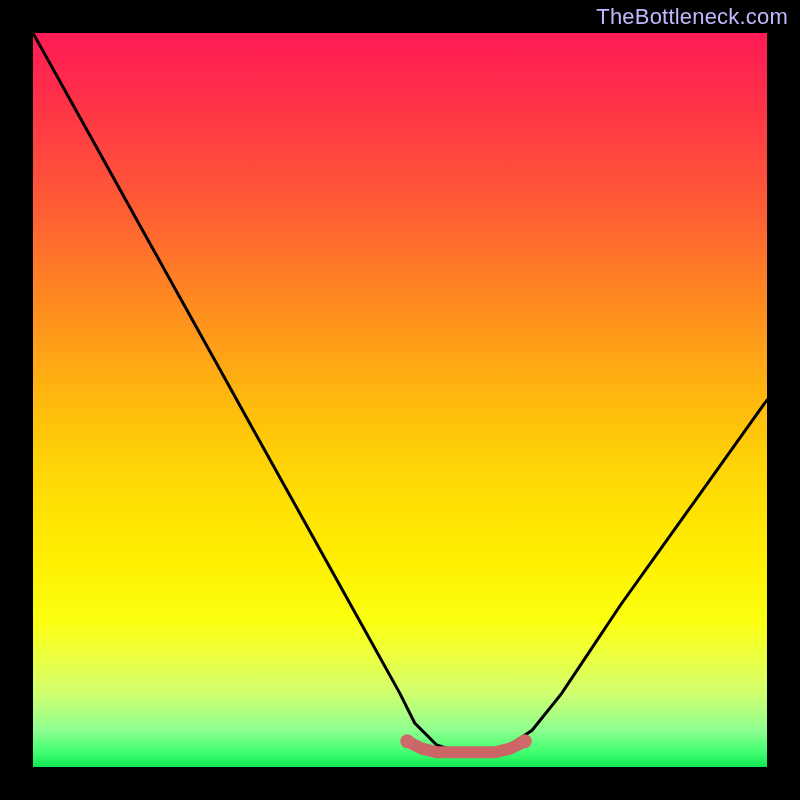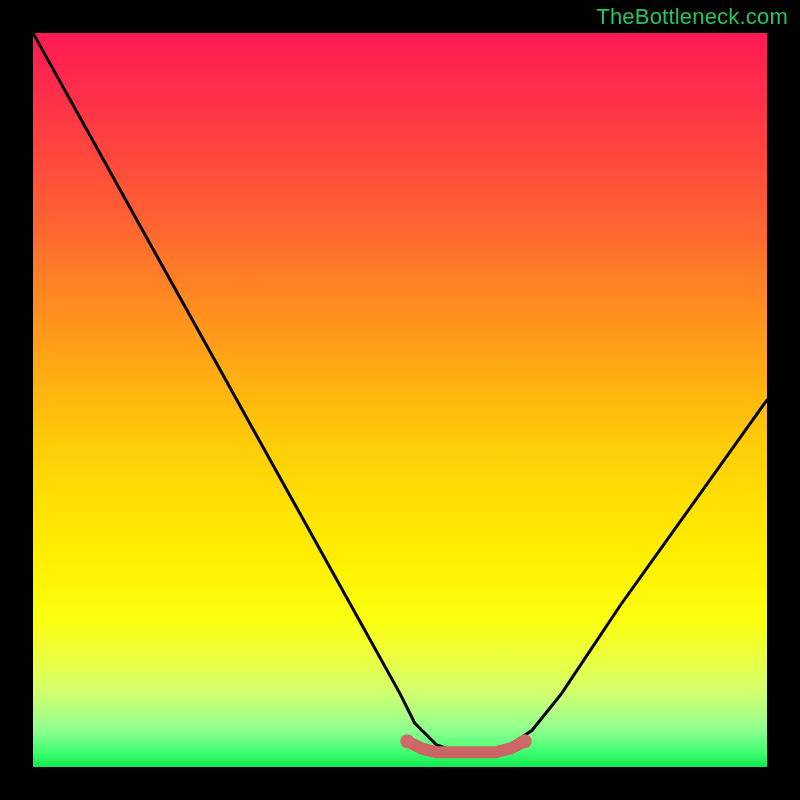--- a/index.html
+++ b/index.html
@@ -8,21 +8,21 @@
     height: 800px;
     background: #000;
     position: relative;
     overflow: hidden;
     font-family: Arial, Helvetica, sans-serif;
   }
   .watermark {
     position: absolute;
     top: 4px;
     right: 12px;
-    color: #22c55e;
+    color: #c4b5fd;
     font-size: 22px;
     font-weight: 500;
     z-index: 10;
     letter-spacing: 0.2px;
     text-align: center;
   }
   .plot-area {
     position: absolute;
     left: 33px;
     top: 33px;

